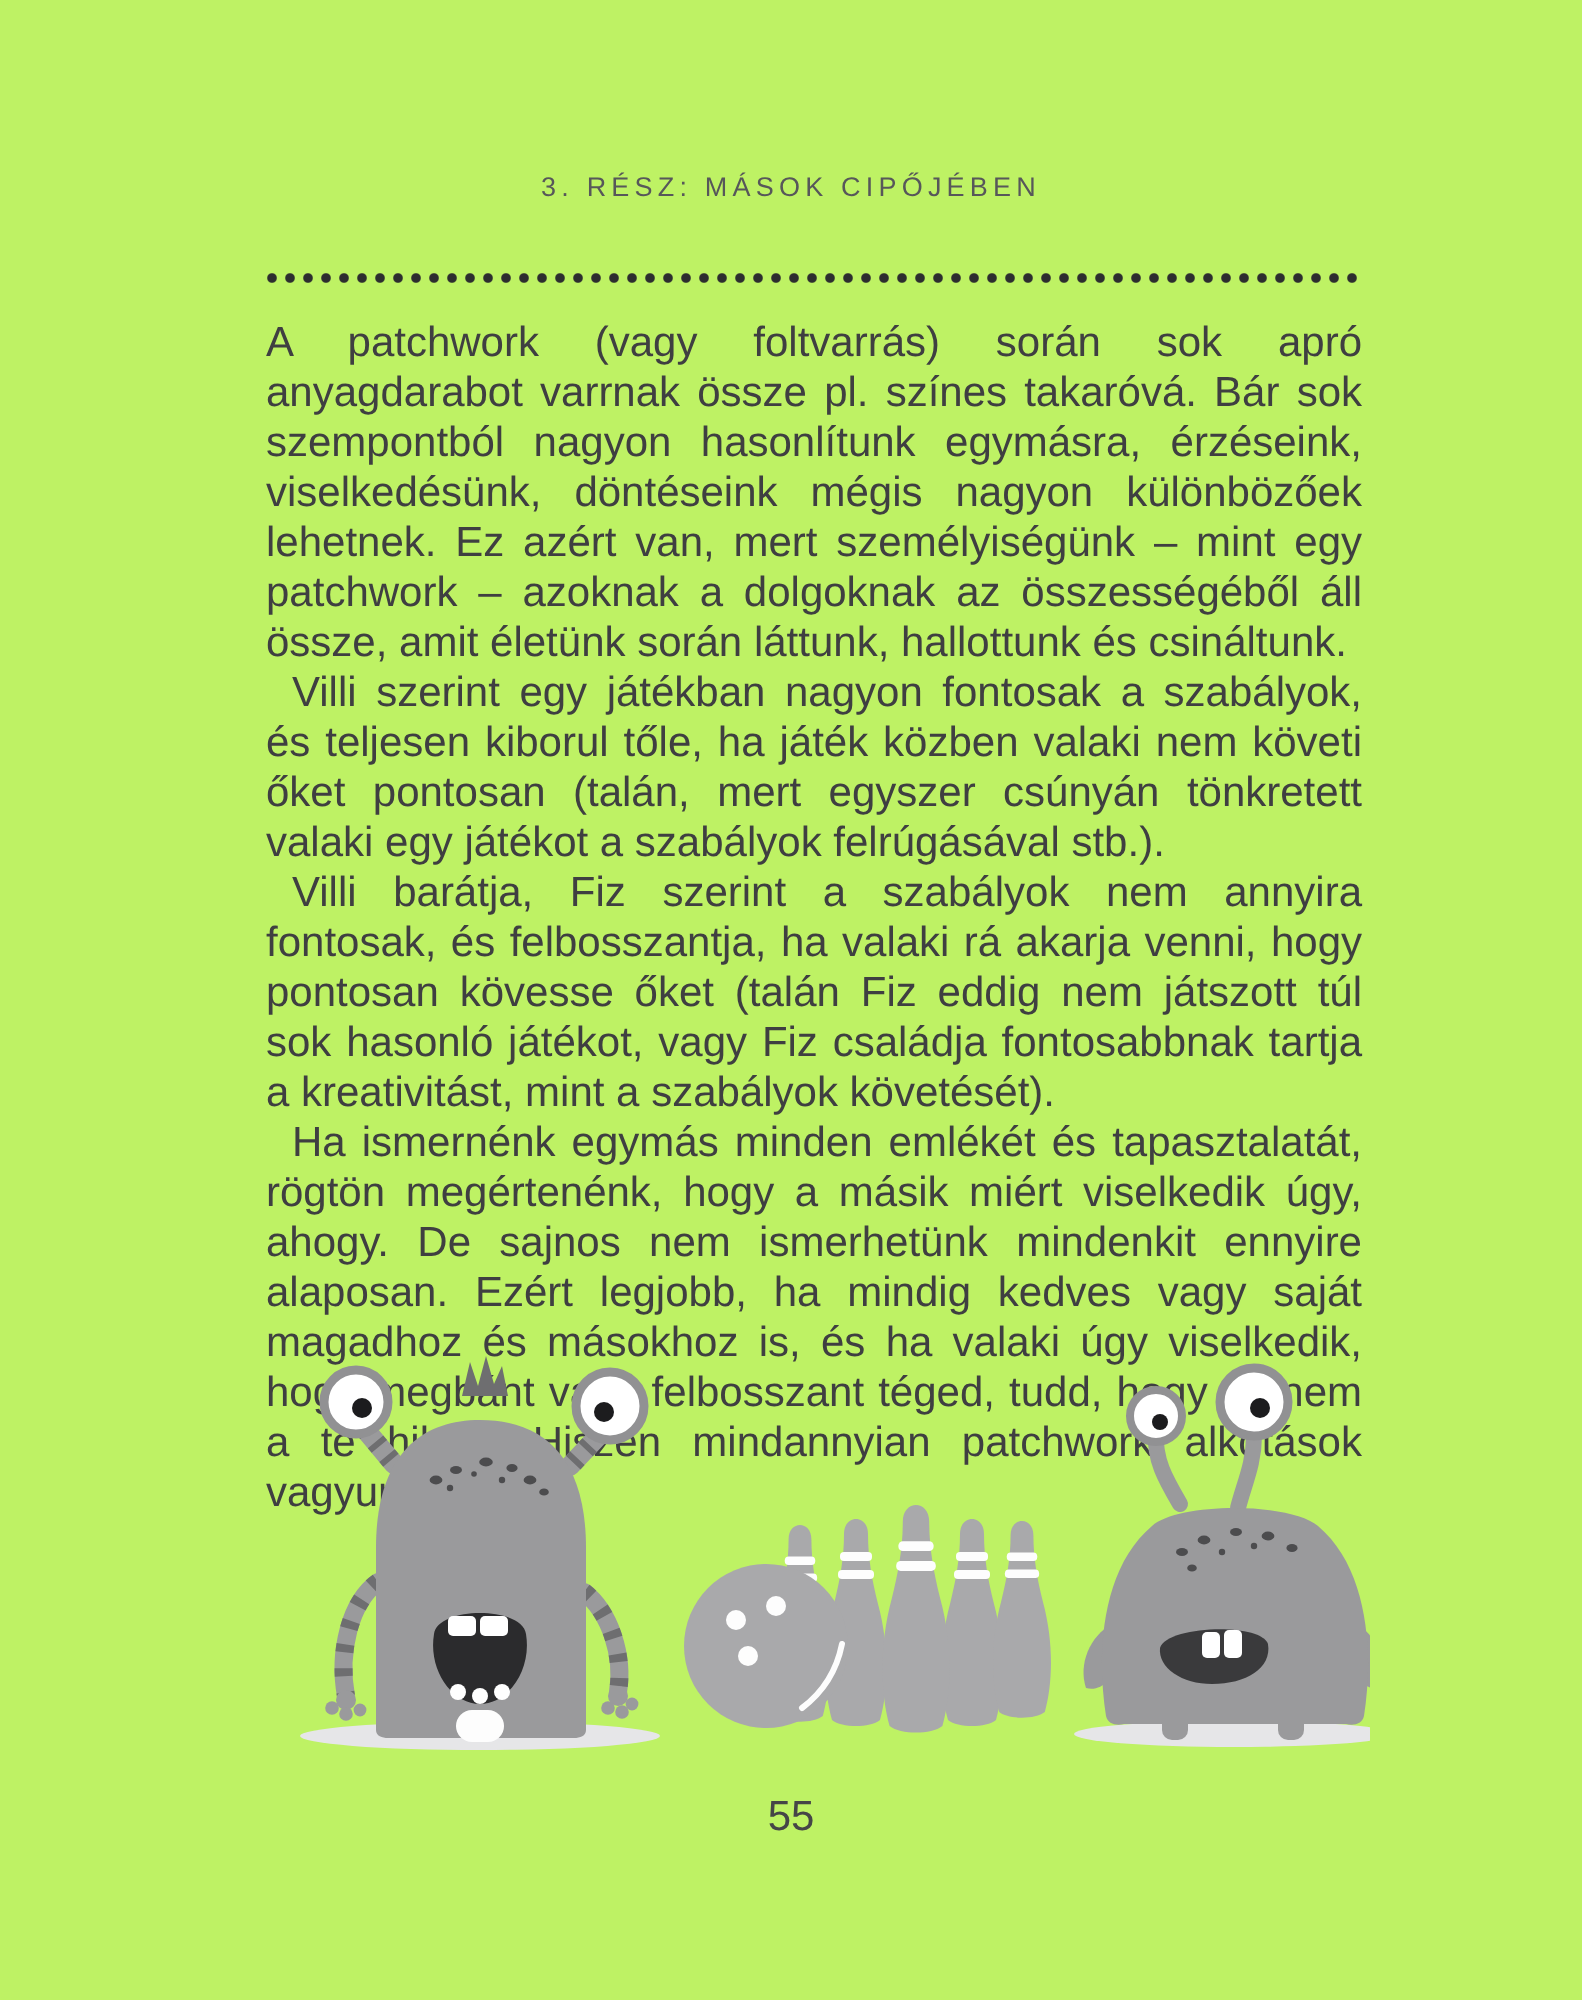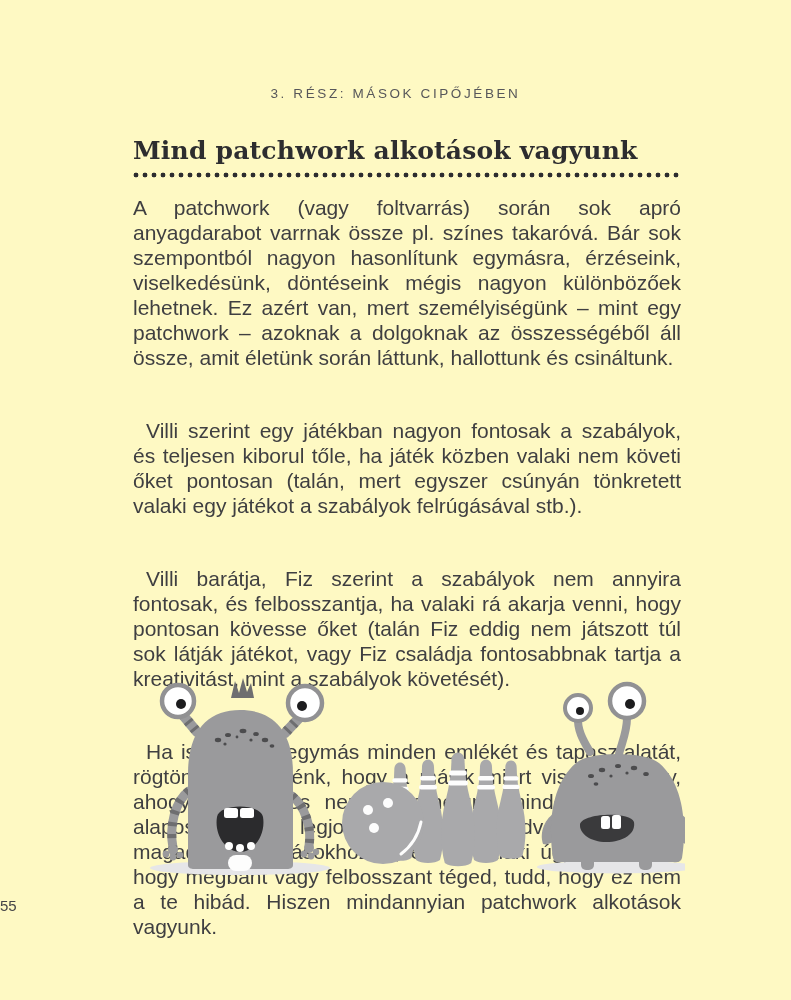--- a/index.html
+++ b/index.html
@@ -1,19 +1,19 @@
 <!DOCTYPE html>
 <html><head>
 <meta charset="utf-8">
 <style>
   html,body { margin:0; padding:0; background:#ffffff; }
   .page {
     position:relative;
     width:791px; height:1000px;
-    background:#fef9c3;
+    background:#bef264;
     font-family:"Liberation Sans", sans-serif;
     color:#3f3f41;
     overflow:hidden;
   }
   .running-header {
     position:absolute; top:86px; left:0; right:0;
     text-align:center;
     font-size:13.5px;
     letter-spacing:2.6px;
     color:#57575a;
@@ -35,44 +35,44 @@
     background-image: radial-gradient(circle at 3px 3px, #2d2d2f 2.1px, transparent 2.7px);
     background-size:9px 6px;
     background-repeat:repeat-x;
   }
   .body-text {
     font-size:21px;
     line-height:25px;
     text-align:justify;
   }
   .body-text p { margin:0; }
-  .body-text p + p { text-indent:13px;margin-top:48px; }
+  .body-text p + p { text-indent:13px; }
   .illustration {
     position:absolute; left:125px; top:676px;
   }
   .page-number {
     position:absolute; top:897px; left:0; right:0;
-    font-size:15px;
+    text-align:center;
+    font-size:21px;
     color:#454547;
   }
 </style>
 </head>
 <body>
 
 <div class="page">
 
   <div class="running-header">3. RÉSZ: MÁSOK CIPŐJÉBEN</div>
 
   <div class="content">
-    <h1 class="chapter-title">Mind patchwork alkotások vagyunk</h1>
     <div class="dotted-rule"></div>
     <div class="body-text">
       <p>A patchwork (vagy foltvarrás) során sok apró anyagdarabot varrnak össze pl. színes takaróvá. Bár sok szempontból nagyon hasonlítunk egymásra, érzéseink, viselkedésünk, döntéseink mégis nagyon különbözőek lehetnek. Ez azért van, mert személyiségünk – mint egy patchwork – azoknak a dolgoknak az összességéből áll össze, amit életünk során láttunk, hallottunk és csináltunk.</p>
       <p>Villi szerint egy játékban nagyon fontosak a szabályok, és teljesen kiborul tőle, ha játék közben valaki nem követi őket pontosan (talán, mert egyszer csúnyán tönkretett valaki egy játékot a szabályok felrúgásával stb.).</p>
-      <p>Villi barátja, Fiz szerint a szabályok nem annyira fontosak, és felbosszantja, ha valaki rá akarja venni, hogy pontosan kövesse őket (talán Fiz eddig nem játszott túl sok látják játékot, vagy Fiz családja fontosabbnak tartja a kreativitást, mint a szabályok követését).</p>
+      <p>Villi barátja, Fiz szerint a szabályok nem annyira fontosak, és felbosszantja, ha valaki rá akarja venni, hogy pontosan kövesse őket (talán Fiz eddig nem játszott túl sok hasonló játékot, vagy Fiz családja fontosabbnak tartja a kreativitást, mint a szabályok követését).</p>
       <p>Ha ismernénk egymás minden emlékét és tapasztalatát, rögtön megértenénk, hogy a másik miért viselkedik úgy, ahogy. De sajnos nem ismerhetünk mindenkit ennyire alaposan. Ezért legjobb, ha mindig kedves vagy saját magadhoz és másokhoz is, és ha valaki úgy viselkedik, hogy megbánt vagy felbosszant téged, tudd, hogy ez nem a te hibád. Hiszen mindannyian patchwork alkotások vagyunk.</p>
     </div>
   </div>
 
   <svg class="illustration" width="560" height="210" viewBox="0 0 560 210" xmlns="http://www.w3.org/2000/svg">
 
     <g>
       <ellipse cx="115" cy="192" rx="90" ry="7" fill="#e6e6e8"></ellipse>
 
       <path d="M64,115 C50,125 44,150 48,172" fill="none" stroke="#9a9a9c" stroke-width="9" stroke-linecap="round"></path>

